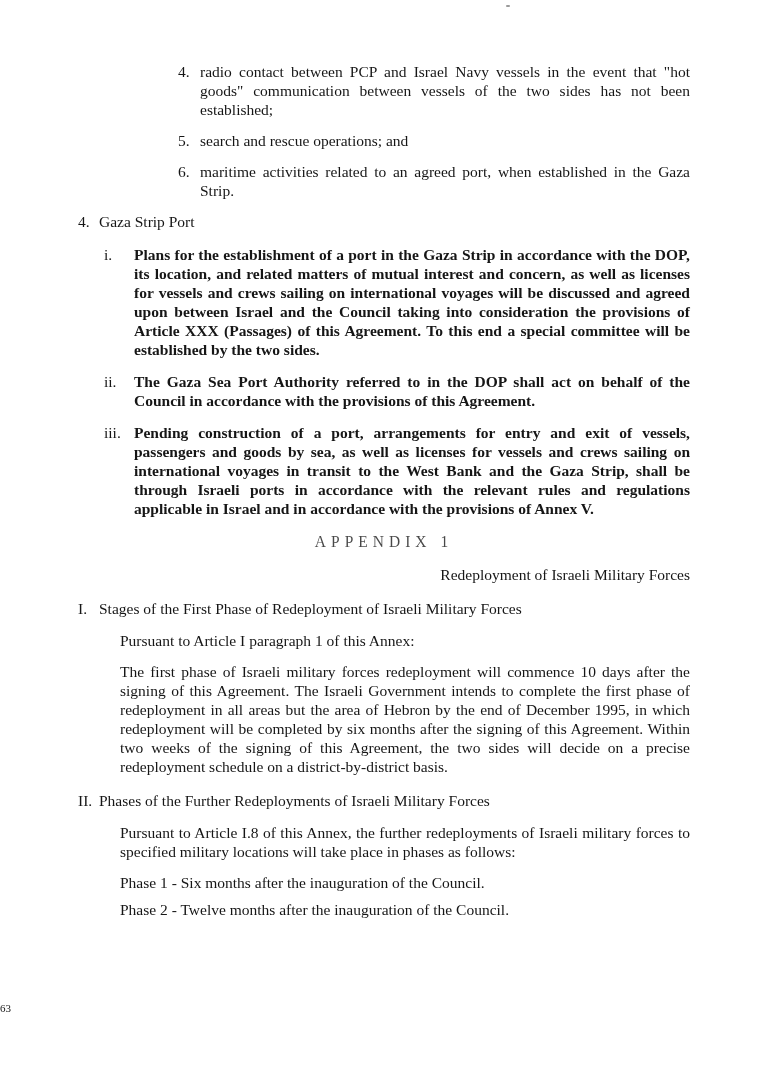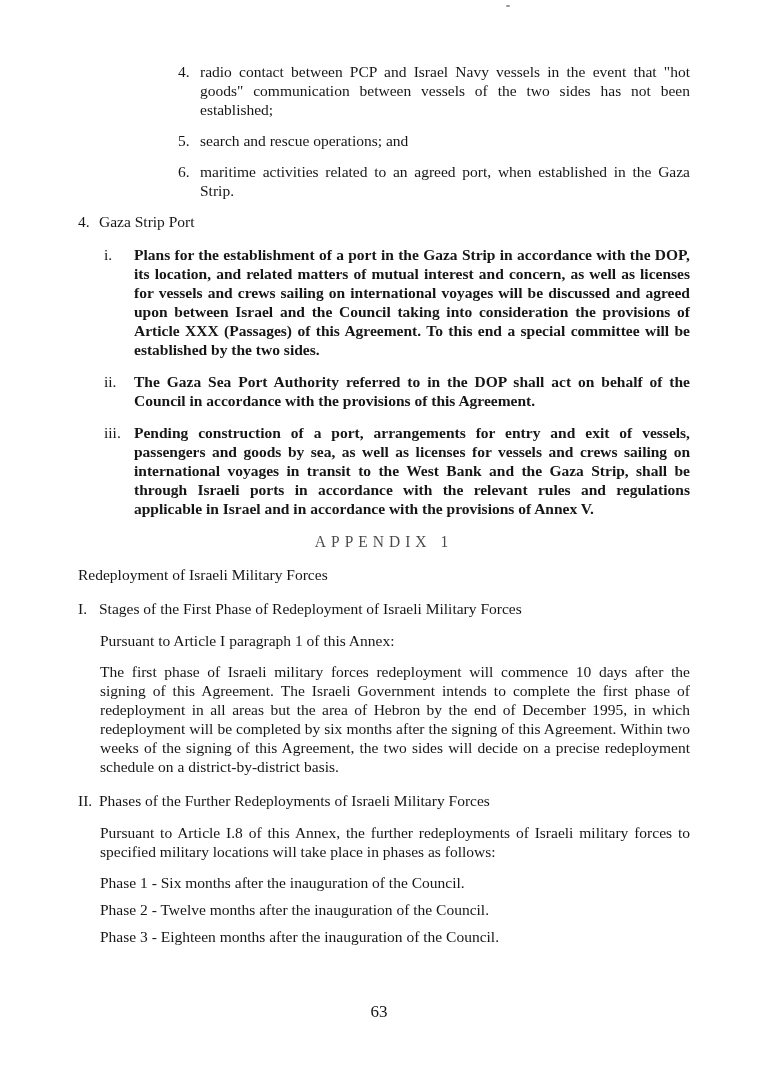--- a/index.html
+++ b/index.html
@@ -48,38 +48,37 @@
   .appendix-title {
     text-align: center;
     font-weight: normal;
     letter-spacing: 5px;
     margin: 14px 0 0 0;
     opacity: 0.78;
     filter: blur(0.45px);
     transform: scaleY(1.04);
   }
   .appendix-subtitle {
-    text-align: left;
+    text-align: right;
     margin: 14px 0 7px 0;
   }
 
   
   .sec-head { display: flex; margin: 15px 0 13px 0; }
   .sec-head .num { width: 21px; flex: none; }
-  .sec-body { margin-left: 22px; }
+  .sec-body { margin-left: 42px; }
   .para { text-align: justify; margin-bottom: 12px; }
   .line-para { margin-bottom: 8px; }
 
   .page-num {
     position: absolute;
     top: 1002px;
     left: 0;
     right: 0;
-    text-align: center;
-    font-size: 17px;
+    font-size: 11px;
   }
 </style>
 </head>
 <body>
 
 <div class="scan-artifact"></div>
 
 <div class="page">
 
   <div class="mlist">
@@ -130,18 +129,17 @@
   </div>
 
   <div class="sec-head">
     <span class="num">II.</span>
     <span>Phases of the Further Redeployments of Israeli Military Forces</span>
   </div>
   <div class="sec-body">
     <div class="para">Pursuant to Article I.8 of this Annex, the further redeployments of Israeli military forces to specified military locations will take place in phases as follows:</div>
     <div class="para line-para">Phase 1 - Six months after the inauguration of the Council.</div>
     <div class="para line-para">Phase 2 - Twelve months after the inauguration of the Council.</div>
-    <div class="para line-para">Phase 3 - Eighteen months after the inauguration of the Council.</div>
   </div>
 
 </div>
 
 <div class="page-num">63</div>
 
 </body></html>

